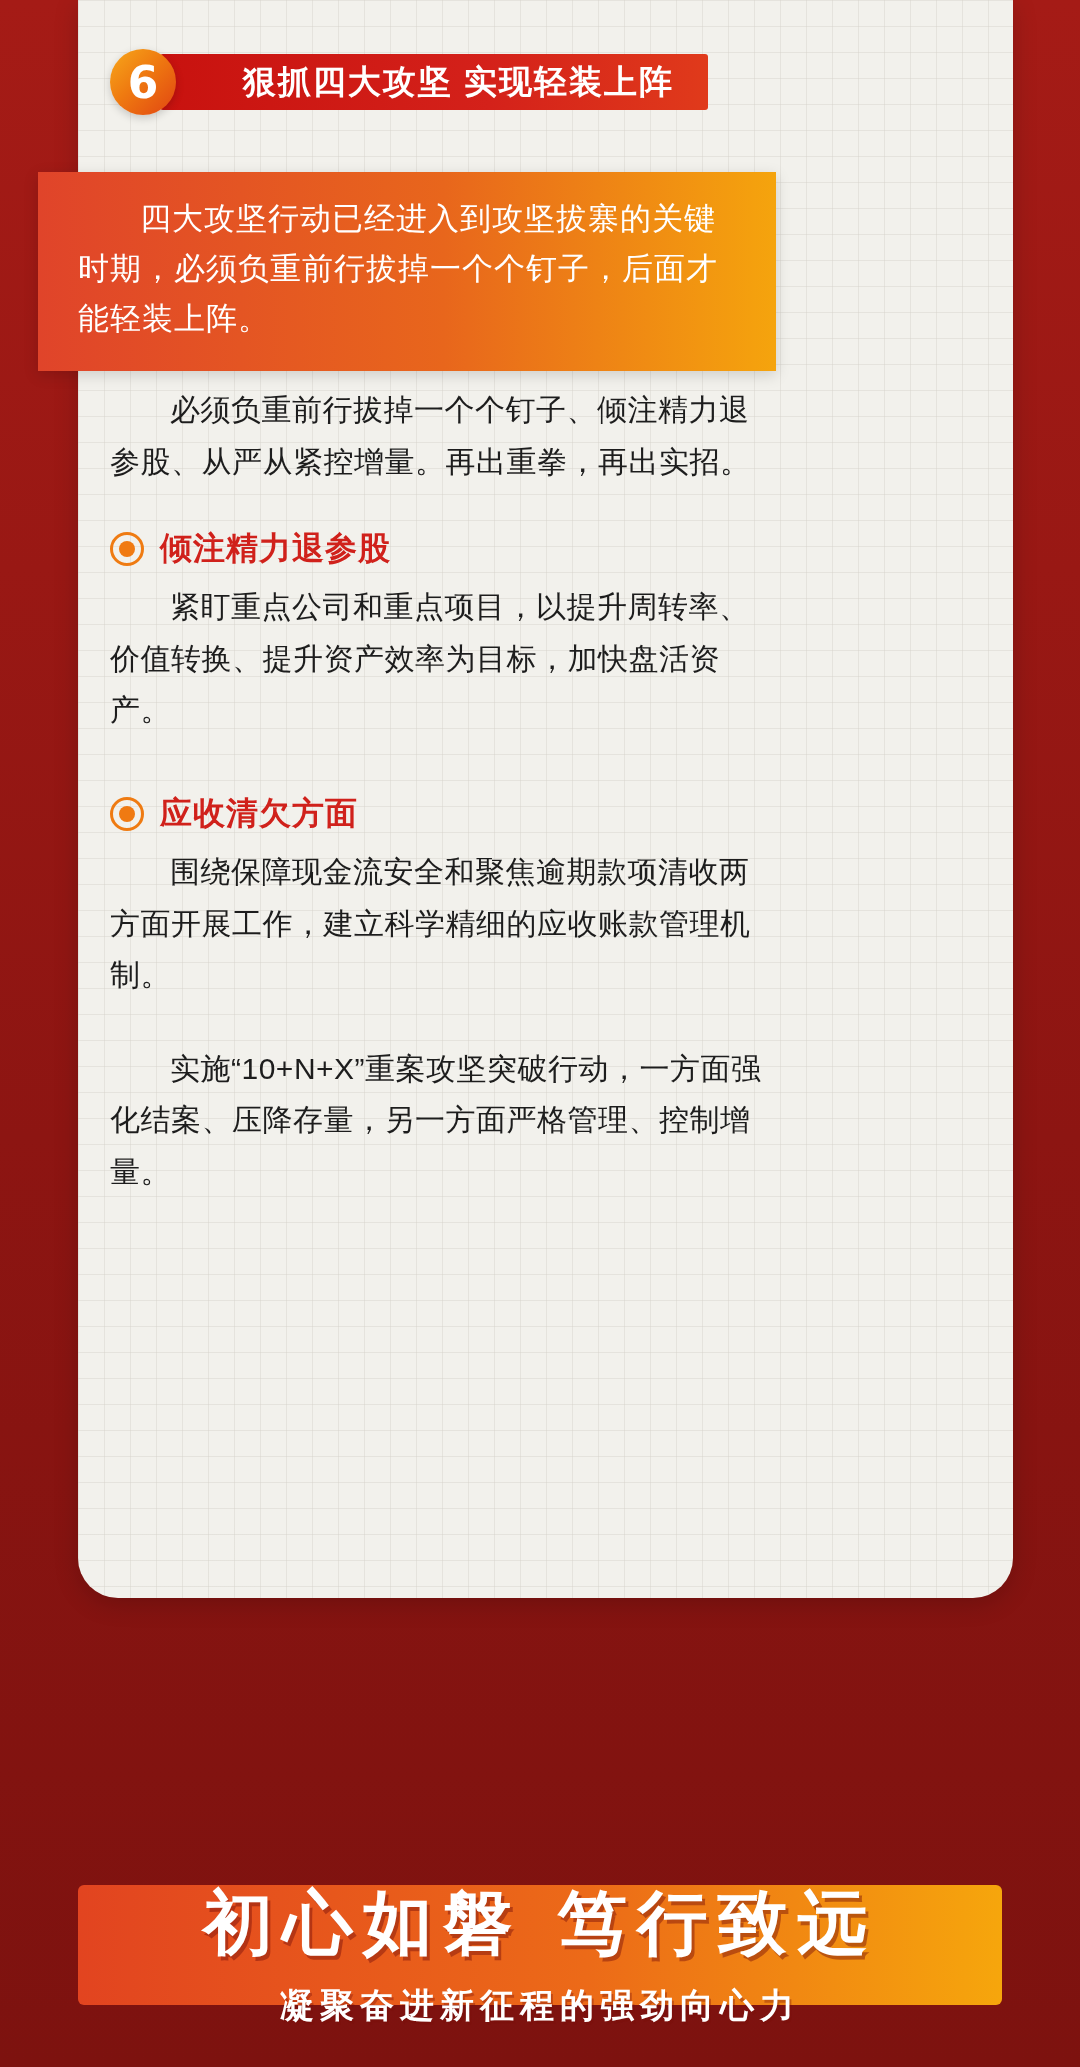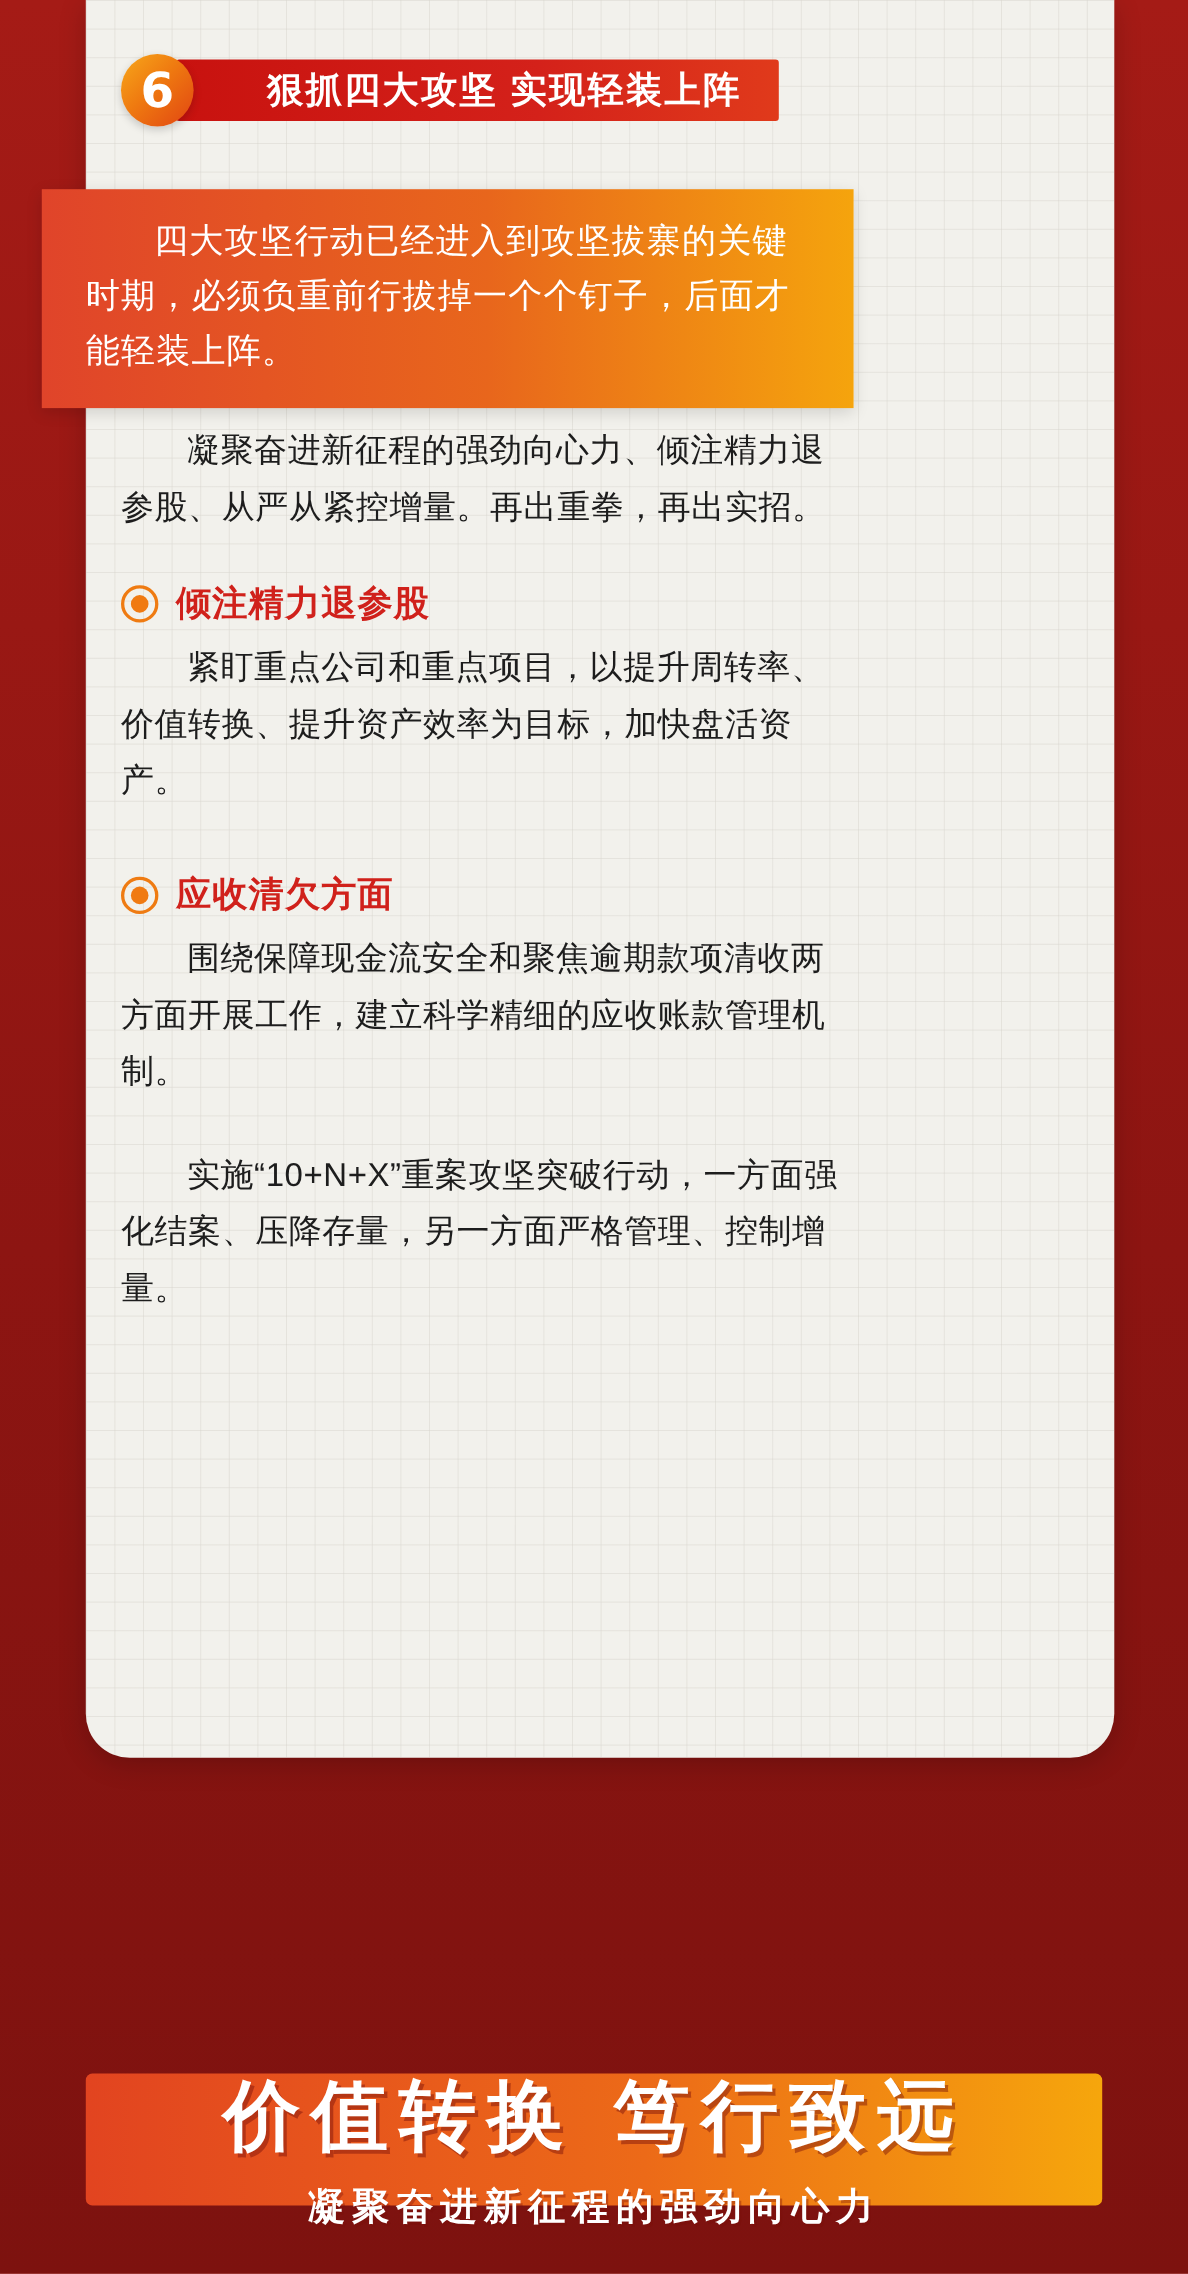--- a/index.html
+++ b/index.html
@@ -146,21 +146,21 @@
 
   <div class="sections">
 
     <div class="section s1">
       <div class="sec-head">
         <span class="dot">
             <i></i>
           </span>
         <span class="sec-title">压降层级方面</span>
       </div>
-      <p class="sec-body">凝聚奋进新征程的强劲向心力、倾注精力退参股、从严从紧控增量。再出重拳，再出实招。</p>
+      <p class="sec-body">必须负重前行拔掉一个个钉子、倾注精力退参股、从严从紧控增量。再出重拳，再出实招。</p>
     </div>
 
     <div class="section s2">
       <div class="sec-head">
         <span class="dot">
             <i></i>
           </span>
         <span class="sec-title">倾注精力退参股</span>
       </div>
       <p class="sec-body">紧盯重点公司和重点项目，以提升周转率、价值转换、提升资产效率为目标，加快盘活资产。</p>
@@ -177,17 +177,17 @@
     </div>
 
     <div class="section">
       <p class="sec-body">实施“10+N+X”重案攻坚突破行动，一方面强化结案、压降存量，另一方面严格管理、控制增量。</p>
     </div>
 
   </div>
 
   <div class="footer">
     <div class="footer-band"></div>
-    <div class="footer-main">价值转换 笃行致远</div>
+    <div class="footer-main">初心如磐 笃行致远</div>
     <div class="footer-sub">凝聚奋进新征程的强劲向心力</div>
   </div>
 
 </div>
 
 </body></html>

